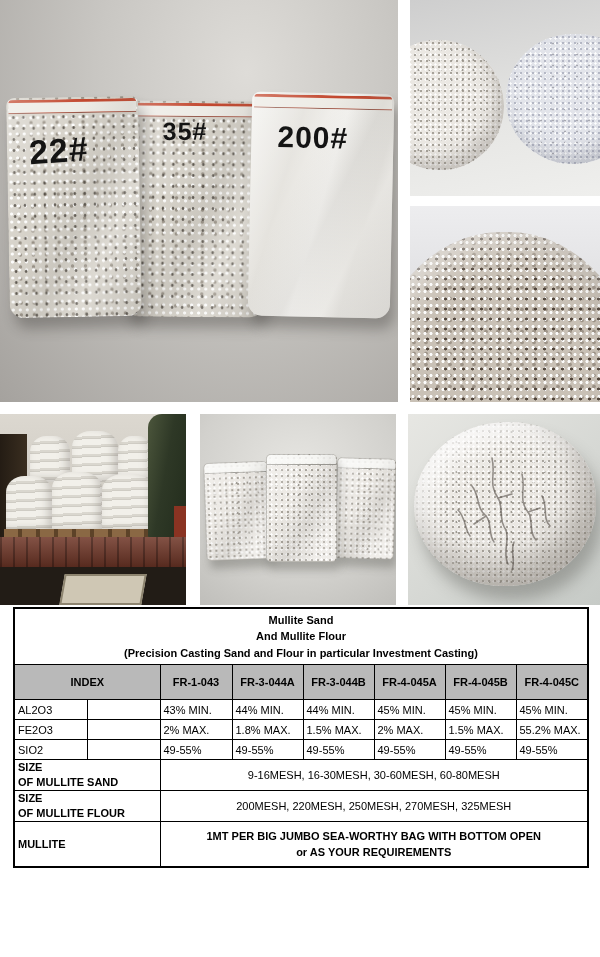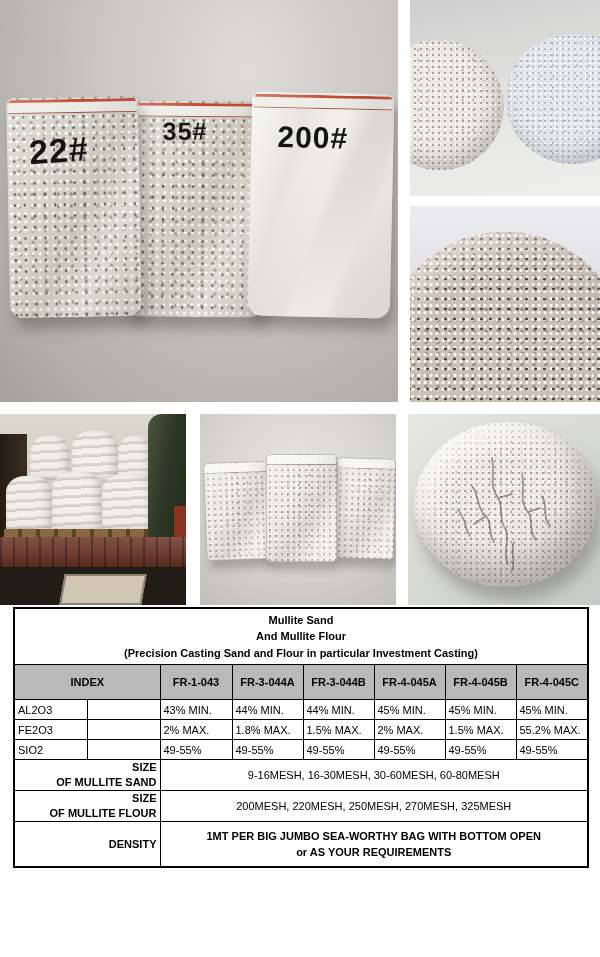--- a/index.html
+++ b/index.html
@@ -114,21 +114,21 @@
 
   
   table.spec{position:absolute;left:13px;top:607px;width:574px;border-collapse:collapse;
       table-layout:fixed;border:2px solid #000;background:#fff;}
   table.spec td{border:1px solid #000;font-size:11px;color:#000;padding:0 3px;
       vertical-align:middle;overflow:hidden;}
   td.title-cell{height:55px;text-align:center;font-weight:bold;font-size:12px;line-height:1.5;}
   tr.hdr td{height:34px;background:#b9b9b9;font-weight:bold;text-align:center;}
   tr.spec-row td{height:19px;}
   td.lbl{font-weight:normal;}
-  td.merge-lbl{font-weight:bold;text-align:right;line-height:1.35;}
+  td.merge-lbl{font-weight:bold;text-align:left;line-height:1.35;}
   td.merge-val{text-align:center;}
   td.merge-val.bold{font-weight:bold;line-height:1.5;}
   tr.size-row td{height:30px;}
   tr.pack-row td{height:44px;}
 </style>
 </head>
 <body>
 
 <div class="page">
 
@@ -260,21 +260,21 @@
       <td class="merge-val" colspan="6">9-16MESH, 16-30MESH, 30-60MESH, 60-80MESH</td>
     </tr>
     <tr class="size-row">
       <td class="merge-lbl" colspan="2">
         <div>SIZE</div>
         <div>OF MULLITE FLOUR</div>
       </td>
       <td class="merge-val" colspan="6">200MESH, 220MESH, 250MESH, 270MESH, 325MESH</td>
     </tr>
     <tr class="pack-row">
-      <td class="merge-lbl" colspan="2">DENSITY</td>
+      <td class="merge-lbl" colspan="2">MULLITE</td>
       <td class="merge-val bold" colspan="6">
         <div>1MT PER BIG JUMBO SEA-WORTHY BAG WITH BOTTOM OPEN</div>
         <div>or AS YOUR REQUIREMENTS</div>
       </td>
     </tr>
   </tbody>
     </table>
 
 </div>
 

